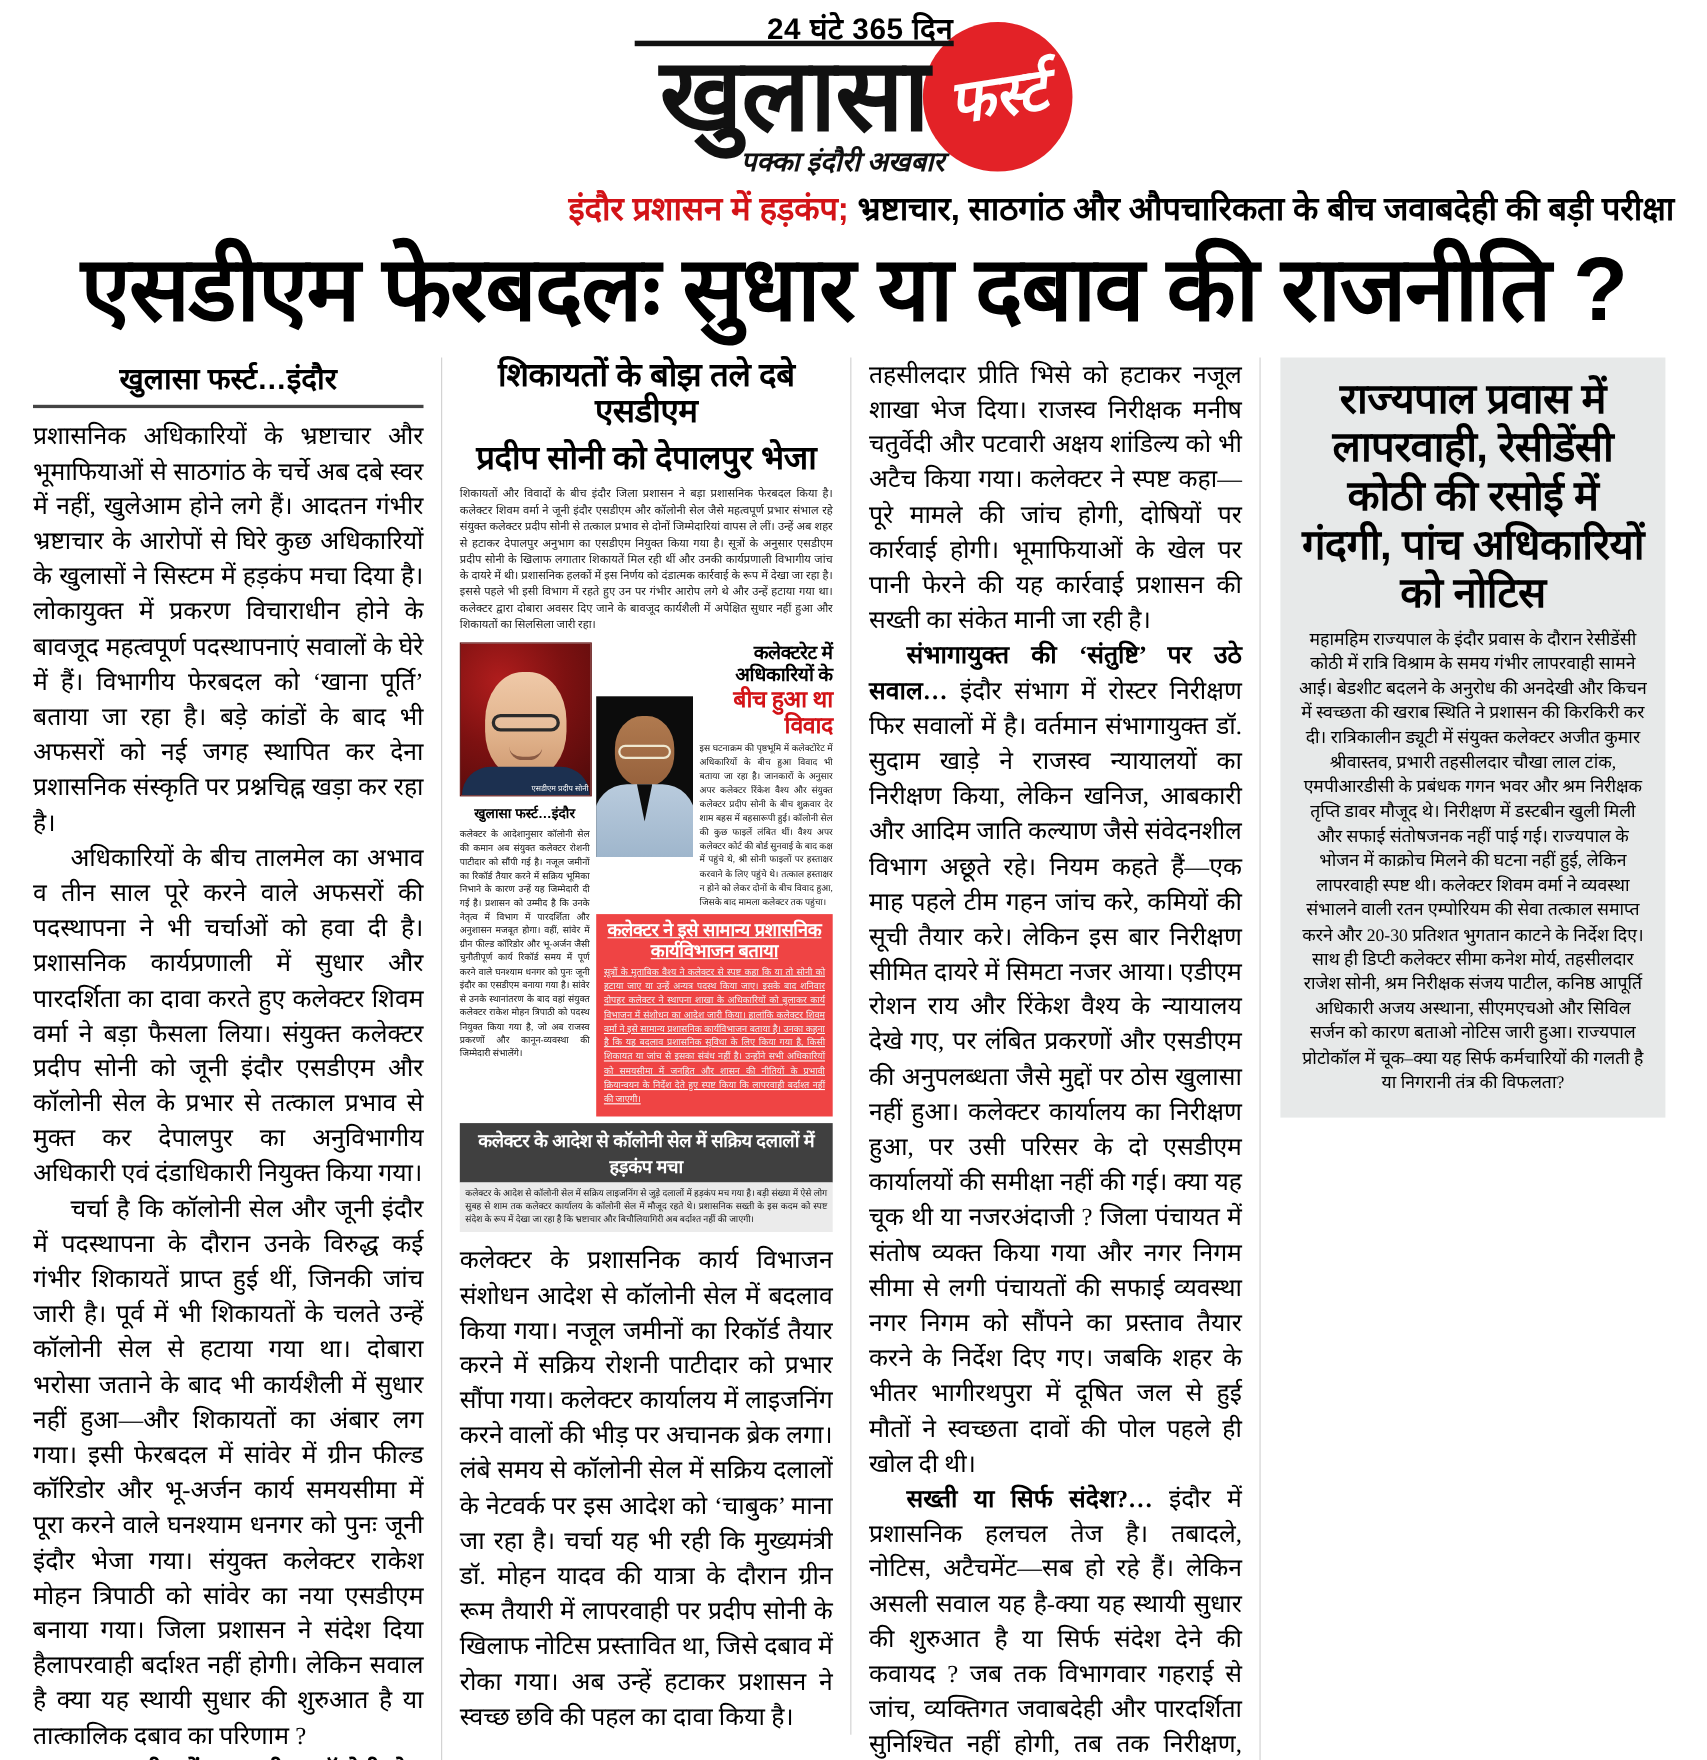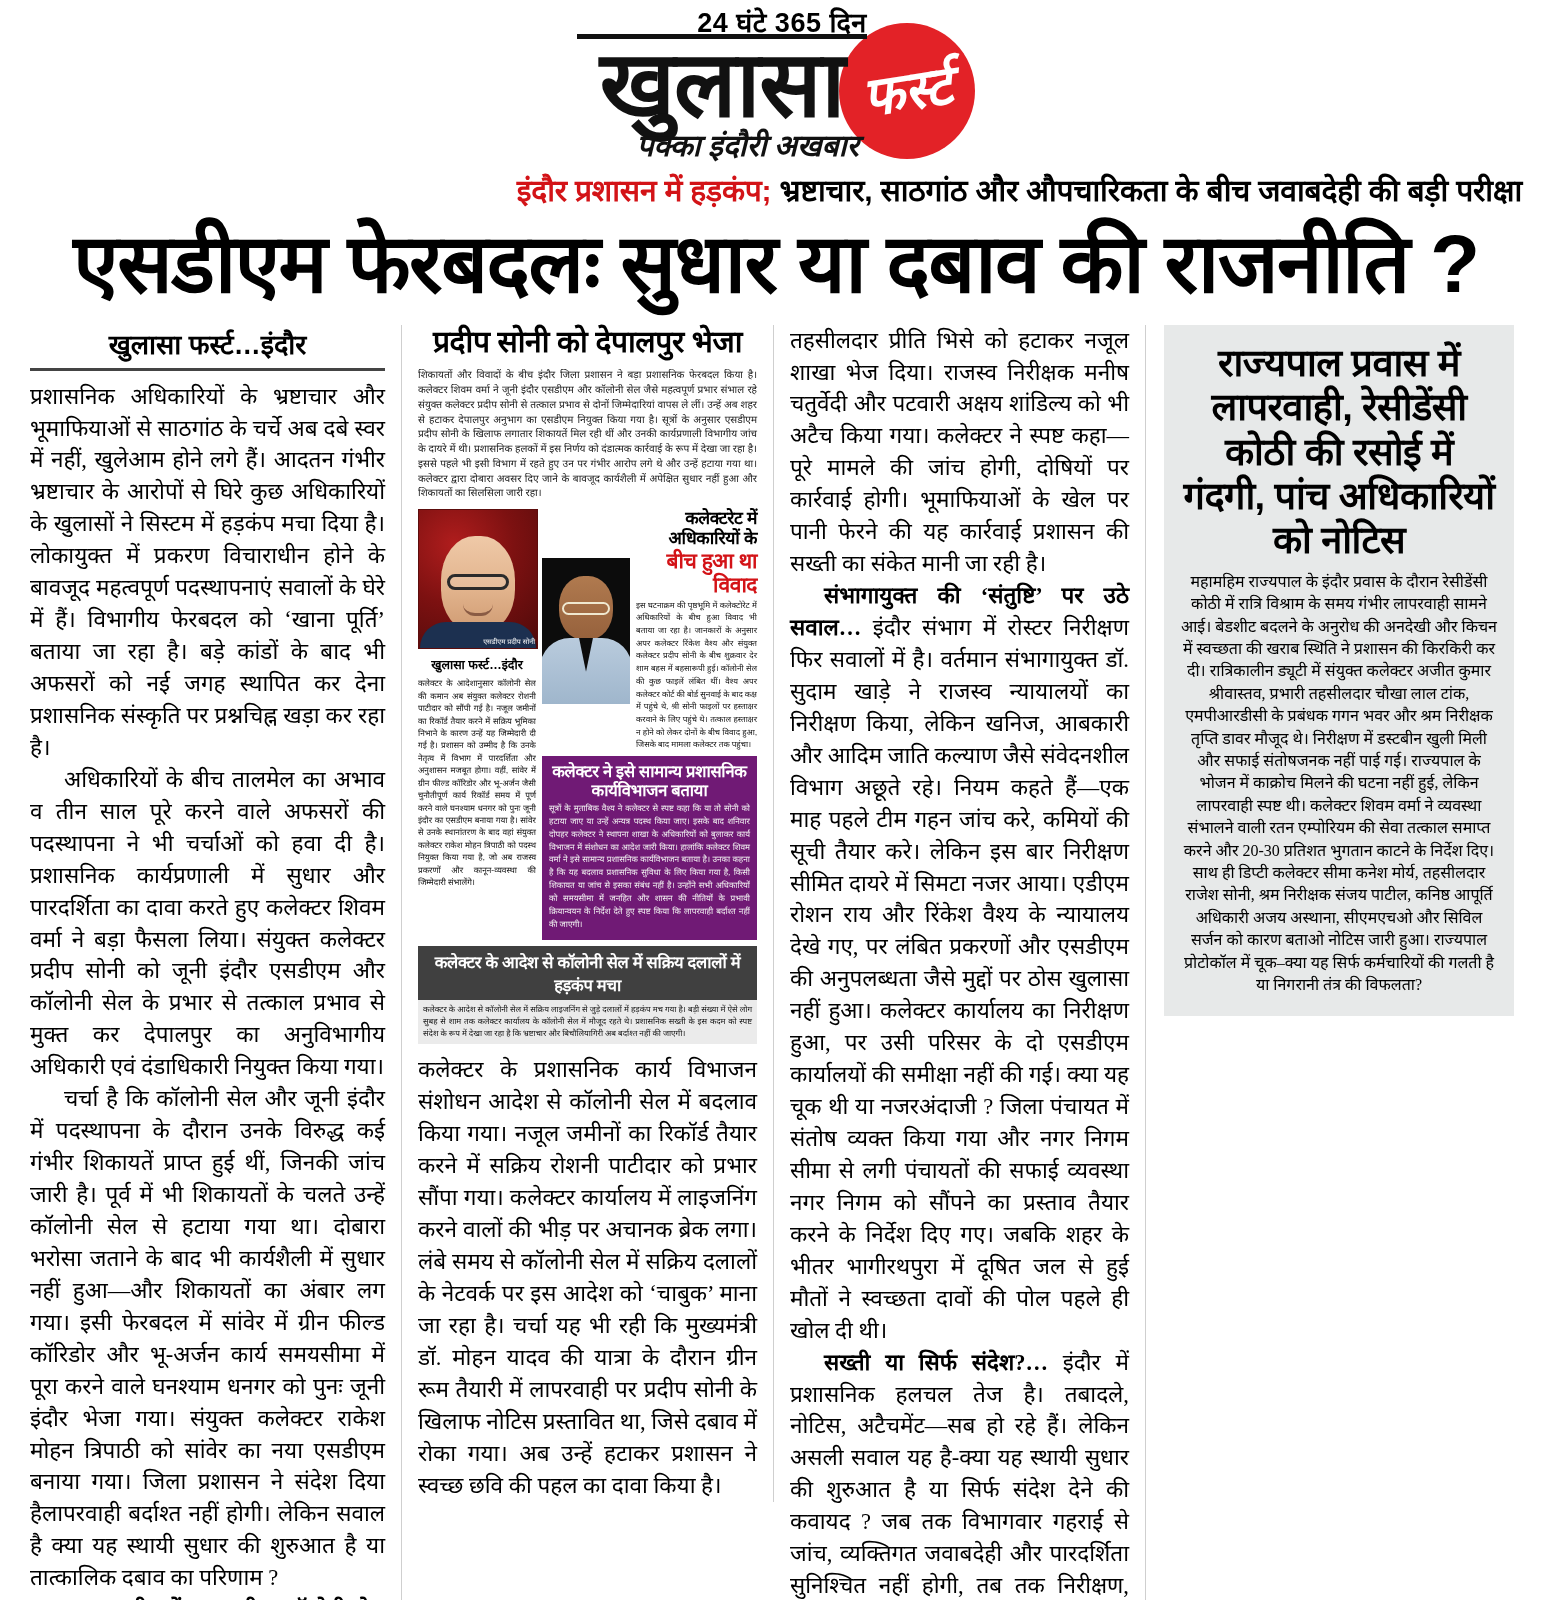--- a/index.html
+++ b/index.html
@@ -24,21 +24,21 @@
   }
   .logo-main{
     font-family:"Liberation Sans","DejaVu Sans",sans-serif;
     font-weight:bold;font-size:92px;line-height:.95;color:#111;
     letter-spacing:-1px;
     border-top:5px solid #111;
     padding-top:2px;
   }
   .logo-tag{
     font-family:"Liberation Serif","DejaVu Serif",serif;
-    font-style:italic;font-weight:bold;font-size:30px;color:#111;
+    font-style:italic;font-weight:bold;font-size:25px;color:#111;
     margin-top:-4px;text-align:right;padding-right:8px;
   }
   .logo-badge{
     width:136px;height:136px;border-radius:50%;
     background:#e32227;
     display:flex;align-items:center;justify-content:center;
     margin-left:-28px;margin-bottom:6px;
     box-shadow:0 0 0 0 #e32227;
   }
   .logo-badge span{
@@ -176,21 +176,21 @@
   }
   .cap2-l2{
     font-family:"Liberation Sans","DejaVu Sans",sans-serif;
     font-weight:bold;font-size:21px;line-height:1.1;text-align:right;
     color:#d31317;margin:1px 0 4px;letter-spacing:-.5px;
   }
   .cap2-body{
     font-family:"Liberation Serif","DejaVu Serif",serif;
     font-size:8.2px;line-height:1.55;text-align:justify;color:#111;margin:0;
   }
-  .black-box{background:#701a75;color:#fff;padding:6px 7px 8px;margin-top:4px;}
+  .black-box{background:#ef4444;color:#fff;padding:6px 7px 8px;margin-top:4px;text-decoration:underline;}
   .black-box h4{
     margin:0 0 4px;font-family:"Liberation Sans","DejaVu Sans",sans-serif;
     font-weight:bold;font-size:16.5px;text-align:center;line-height:1.12;
     letter-spacing:-.3px;
   }
   .black-box p{
     margin:0;font-family:"Liberation Serif","DejaVu Serif",serif;
     font-size:8.3px;line-height:1.55;text-align:justify;color:#f2f2f2;
   }
   .red-bar{
@@ -248,20 +248,21 @@
       <hr class="rule">
       <div class="body-text">
         <p class="noind">प्रशासनिक अधिकारियों के भ्रष्टाचार और भूमाफियाओं से साठगांठ के चर्चे अब दबे स्वर में नहीं, खुलेआम होने लगे हैं। आदतन गंभीर भ्रष्टाचार के आरोपों से घिरे कुछ अधिकारियों के खुलासों ने सिस्टम में हड़कंप मचा दिया है। लोकायुक्त में प्रकरण विचाराधीन होने के बावजूद महत्वपूर्ण पदस्थापनाएं सवालों के घेरे में हैं। विभागीय फेरबदल को ‘खाना पूर्ति’ बताया जा रहा है। बड़े कांडों के बाद भी अफसरों को नई जगह स्थापित कर देना प्रशासनिक संस्कृति पर प्रश्नचिह्न खड़ा कर रहा है।</p>
         <p>अधिकारियों के बीच तालमेल का अभाव व तीन साल पूरे करने वाले अफसरों की पदस्थापना ने भी चर्चाओं को हवा दी है। प्रशासनिक कार्यप्रणाली में सुधार और पारदर्शिता का दावा करते हुए कलेक्टर शिवम वर्मा ने बड़ा फैसला लिया। संयुक्त कलेक्टर प्रदीप सोनी को जूनी इंदौर एसडीएम और कॉलोनी सेल के प्रभार से तत्काल प्रभाव से मुक्त कर देपालपुर का अनुविभागीय अधिकारी एवं दंडाधिकारी नियुक्त किया गया।</p>
         <p>चर्चा है कि कॉलोनी सेल और जूनी इंदौर में पदस्थापना के दौरान उनके विरुद्ध कई गंभीर शिकायतें प्राप्त हुई थीं, जिनकी जांच जारी है। पूर्व में भी शिकायतों के चलते उन्हें कॉलोनी सेल से हटाया गया था। दोबारा भरोसा जताने के बाद भी कार्यशैली में सुधार नहीं हुआ—और शिकायतों का अंबार लग गया। इसी फेरबदल में सांवेर में ग्रीन फील्ड कॉरिडोर और भू-अर्जन कार्य समयसीमा में पूरा करने वाले घनश्याम धनगर को पुनः जूनी इंदौर भेजा गया। संयुक्त कलेक्टर राकेश मोहन त्रिपाठी को सांवेर का नया एसडीएम बनाया गया। जिला प्रशासन ने संदेश दिया हैलापरवाही बर्दाश्त नहीं होगी। लेकिन सवाल है क्या यह स्थायी सुधार की शुरुआत है या तात्कालिक दबाव का परिणाम ?</p>
         <p class="tail-bold">दलाल स्ट्रीट में खलबली : कॉलोनी सेल बदला, रोशनी पाटीदार को जिम्मेदारी…</p>
       </div>
     </div>
 
     <div class="col c2">
+      <div class="sub-head">शिकायतों के बोझ तले दबे एसडीएम</div>
       <div class="sub-head" style="margin-bottom:10px;">प्रदीप सोनी को देपालपुर भेजा</div>
       <p class="tiny-intro">शिकायतों और विवादों के बीच इंदौर जिला प्रशासन ने बड़ा प्रशासनिक फेरबदल किया है। कलेक्टर शिवम वर्मा ने जूनी इंदौर एसडीएम और कॉलोनी सेल जैसे महत्वपूर्ण प्रभार संभाल रहे संयुक्त कलेक्टर प्रदीप सोनी से तत्काल प्रभाव से दोनों जिम्मेदारियां वापस ले लीं। उन्हें अब शहर से हटाकर देपालपुर अनुभाग का एसडीएम नियुक्त किया गया है। सूत्रों के अनुसार एसडीएम प्रदीप सोनी के खिलाफ लगातार शिकायतें मिल रही थीं और उनकी कार्यप्रणाली विभागीय जांच के दायरे में थी। प्रशासनिक हलकों में इस निर्णय को दंडात्मक कार्रवाई के रूप में देखा जा रहा है। इससे पहले भी इसी विभाग में रहते हुए उन पर गंभीर आरोप लगे थे और उन्हें हटाया गया था। कलेक्टर द्वारा दोबारा अवसर दिए जाने के बावजूद कार्यशैली में अपेक्षित सुधार नहीं हुआ और शिकायतों का सिलसिला जारी रहा।</p>
 
       <div class="info">
         <div class="info-top">
 
           <div class="photo-col">
             <div class="photo">
               <div class="face"></div>
               <div class="shoulders"></div>

